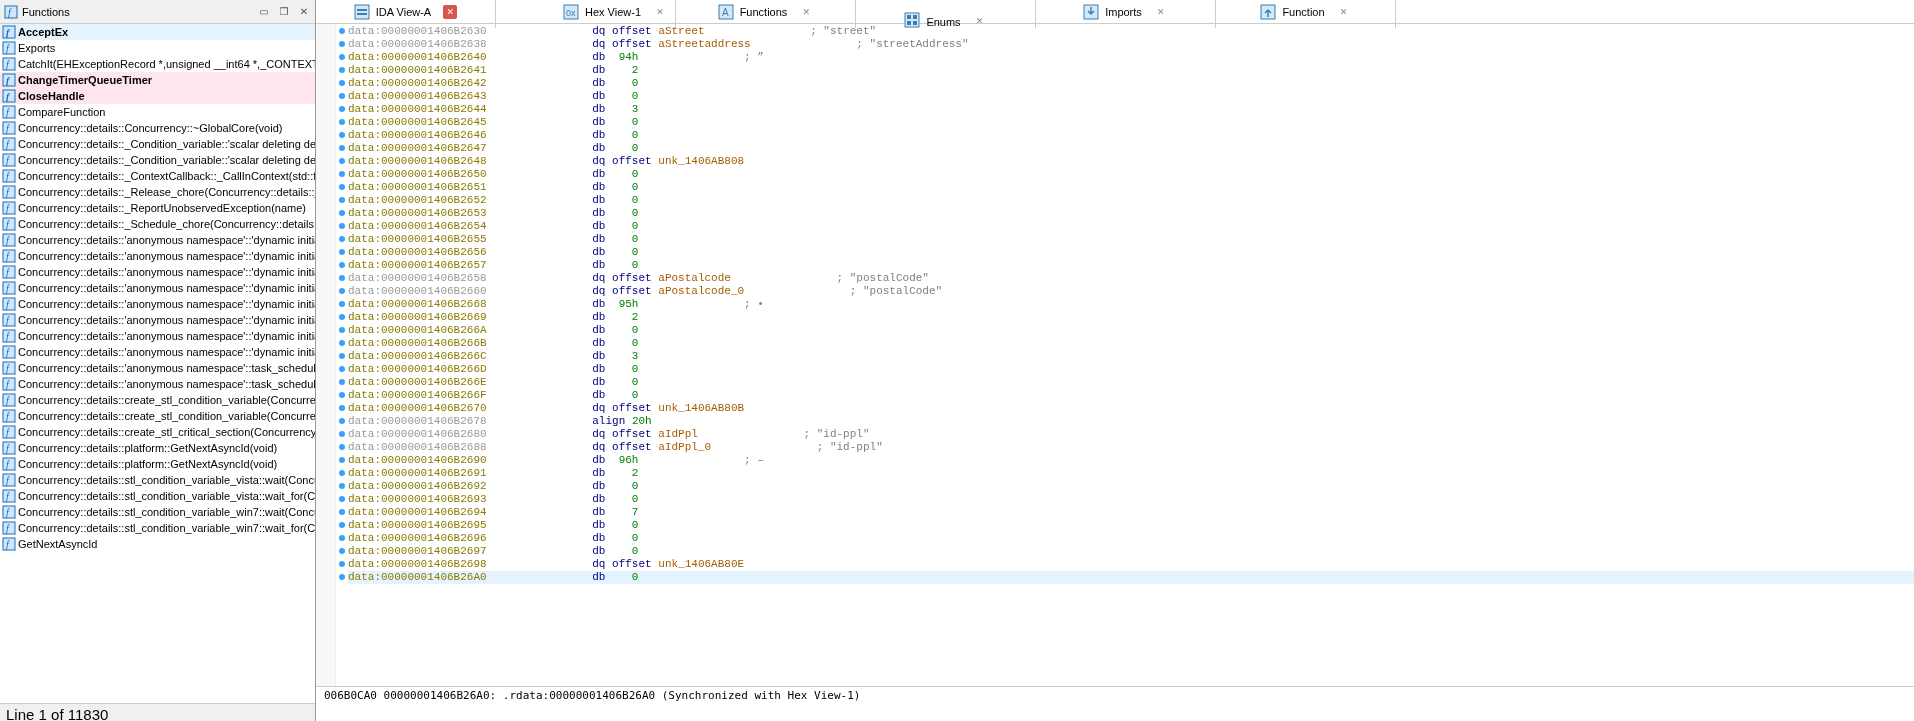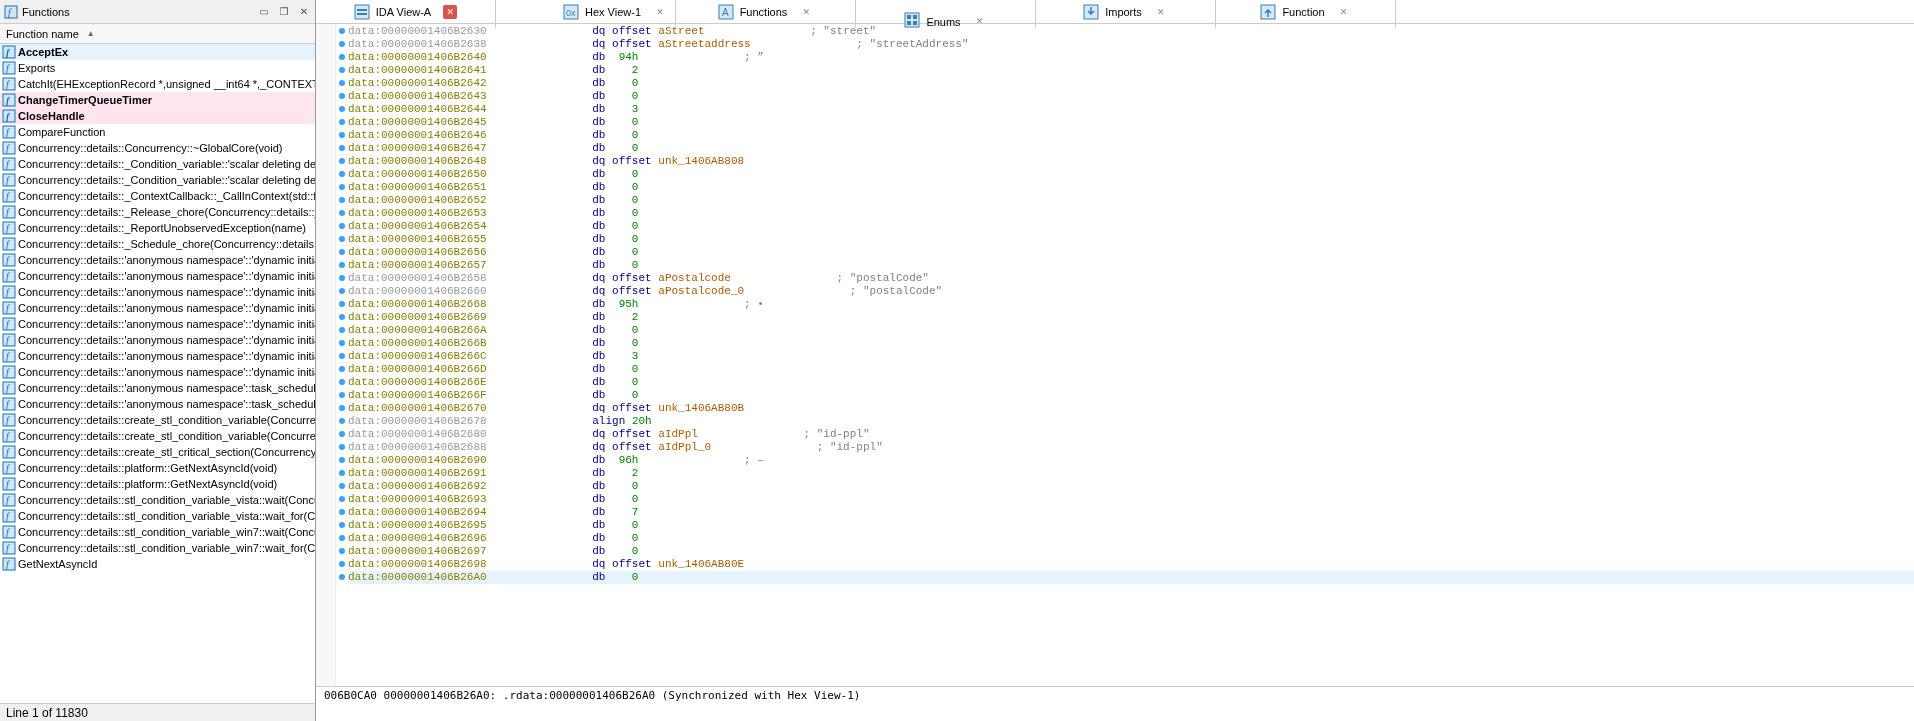--- a/index.html
+++ b/index.html
@@ -13,21 +13,21 @@
 .col-header{height:20px;background:#f7f7f7;border-bottom:1px solid #ccc;padding:2px 6px;font-size:11px;display:flex;align-items:center}
 .col-header .sort{margin-left:8px;font-size:8px;color:#666}
 .func-list{flex:1;overflow-y:scroll;overflow-x:hidden;background:#fff}
 .func-row{display:flex;align-items:center;height:16px;padding:0 2px;white-space:nowrap;overflow:hidden;text-overflow:clip}
 .func-row .fi{width:14px;height:14px;display:inline-flex;align-items:center;justify-content:center;margin-right:2px;flex-shrink:0}
 .func-row.sel{background:#e5f3ff}
 .func-row.bold{font-weight:bold}
 .func-row.pink{background:#ffe5f0}
 .hscroll{height:17px;overflow-x:scroll;overflow-y:hidden}
 .hscroll-inner{width:600px;height:1px}
-.status-left{height:18px;background:#f0f0f0;border-top:1px solid #ccc;padding:2px 6px;font-size:12px}
+.status-left{height:18px;background:#f0f0f0;border-top:1px solid #ccc;padding:2px 6px;font-size:15px}
 .right{flex:1;display:flex;flex-direction:column}
 .tabbar{display:flex;align-items:center;height:24px;background:#fff;border-bottom:1px solid #ccc}
 .tab{display:flex;align-items:center;padding:0 8px;height:32px;border-right:1px solid #ccc;position:relative}
 .tab .ti{width:16px;height:16px;margin-right:6px;display:inline-flex;align-items:center;justify-content:center}
 .tab .close{margin-left:12px;width:14px;height:14px;display:inline-flex;align-items:center;justify-content:center;cursor:pointer;font-size:9px;color:#888;border-radius:2px}
 .tab.active .close{background:#d9534f;color:#fff}
 .disasm-wrap{flex:1;display:flex;position:relative;overflow:hidden}
 .gutter{width:20px;background:#f8f8f8;border-right:1px solid #eee}
 .dot-col{width:12px;display:flex;flex-direction:column}
 .dot{width:6px;height:6px;border-radius:50%;background:#3aa0ff;margin:3.5px auto}
@@ -61,24 +61,20 @@
         <svg width="14" height="14">
             <rect x="1" y="1" width="12" height="12" fill="#cfe6ff" stroke="#1a6fb0"></rect>
             <text x="4" y="11" font-size="10" font-style="italic" font-family="serif" fill="#1a6fb0">f</text>
           </svg>
       </span>
       <span class="txt">Functions</span>
       <span class="btn">▭</span>
       <span class="btn">❐</span>
       <span class="btn">✕</span>
     </div>
-    <div class="col-header">
-      <span>Function name</span>
-      <span class="sort">▲</span>
-    </div>
     <div class="func-list" id="func-list">
         <div class="func-row sel bold">
           <span class="fi">
             <svg width="14" height="14">
               <rect x="1" y="1" width="12" height="12" fill="#cfe6ff" stroke="#1a6fb0"></rect>
               <text x="4" y="11" font-size="10" font-style="italic" font-family="serif" fill="#1a6fb0">f</text>
             </svg>
           </span>
           <span>AcceptEx</span>
         </div>

